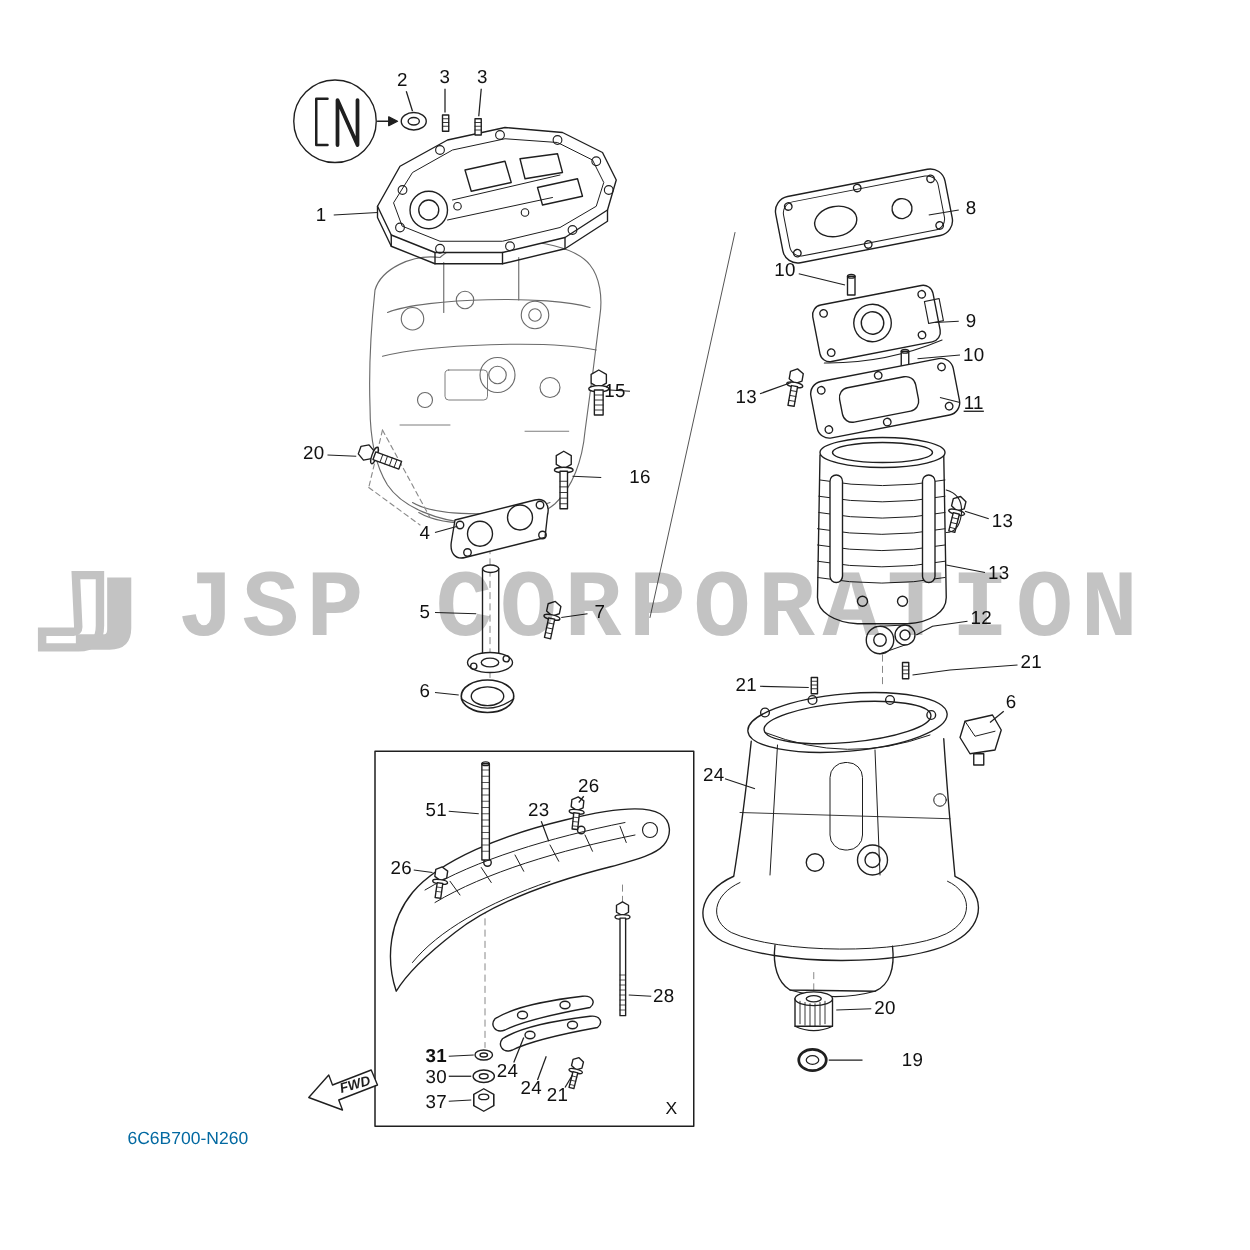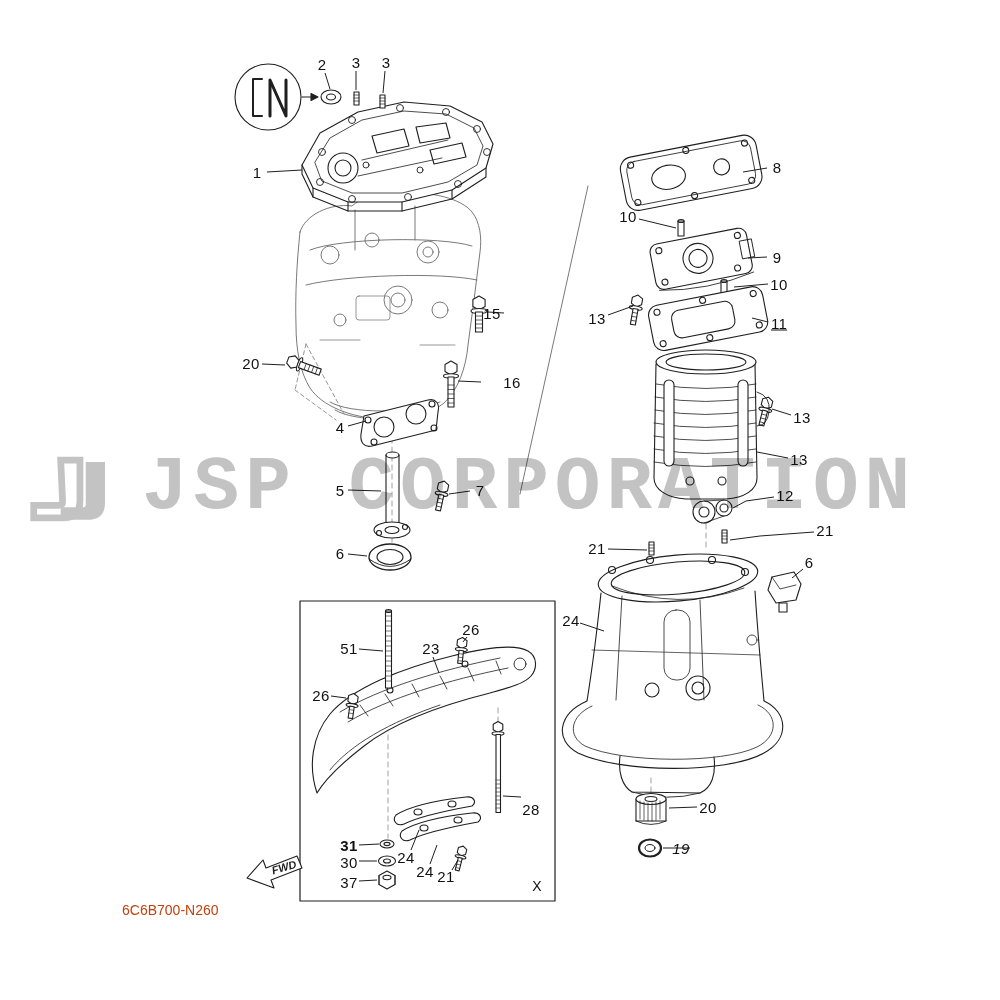--- a/index.html
+++ b/index.html
@@ -30,21 +30,21 @@
     z-index:40;
     font-family:Liberation Mono, monospace;
   }
   .wm-text {
     font-size:76px; font-weight:bold; letter-spacing:6px;
     white-space:nowrap; line-height:1;
   }
   .wm-logo { width:106px; height:74px; flex:0 0 auto; }
 
   
-  #drawing-code { position:absolute; left:122px; top:902px; font-size:14px; color:#c2410c; z-index:30; }
+  #drawing-code { position:absolute; left:102px; top:902px; font-size:14px; color:#0369a1; z-index:30; }
   #x-marker { position:absolute; left:537px; top:886px; transform:translate(-50%,-50%); font-size:14px; color:#111; z-index:30; }
 </style>
 </head>
 <body>
 
 <div id="stage">
 
   <svg class="layer" id="diagram" viewBox="0 0 1000 1000">
     <g stroke="#1f1f1f" stroke-width="1.1" fill="none" stroke-linejoin="round" stroke-linecap="round">
 
@@ -446,23 +446,23 @@
       <span class="callout" style="left: 785px; top: 495px;">12</span>
       <span class="callout" style="left: 340px; top: 553px;">6</span>
       <span class="callout" style="left: 597px; top: 548px;">21</span>
       <span class="callout" style="left: 825px; top: 530px;">21</span>
       <span class="callout" style="left: 809px; top: 562px;">6</span>
       <span class="callout" style="left: 571px; top: 620px;">24</span>
       <span class="callout" style="left: 471px; top: 629px;">26</span>
       <span class="callout" style="left: 349px; top: 648px;">51</span>
       <span class="callout" style="left: 431px; top: 648px;">23</span>
       <span class="callout" style="left: 321px; top: 695px;">26</span>
-      <span class="callout" style="left: 531px; top: 797px; margin-top: 12px;">28</span>
+      <span class="callout" style="left: 531px; top: 797px;">28</span>
       <span class="callout" style="left: 708px; top: 807px;">20</span>
-      <span class="callout" style="left: 681px; top: 848px; font-style: italic;">19</span>
+      <span class="callout" style="left: 730px; top: 848px;">19</span>
       <span class="callout" style="left: 349px; top: 845px; font-weight: bold;">31</span>
       <span class="callout" style="left: 349px; top: 862px;">30</span>
       <span class="callout" style="left: 406px; top: 857px;">24</span>
       <span class="callout" style="left: 425px; top: 871px;">24</span>
       <span class="callout" style="left: 446px; top: 876px;">21</span>
       <span class="callout" style="left: 349px; top: 882px;">37</span>
     </div>
 
   <span id="drawing-code">6C6B700-N260</span>
   <span id="x-marker">X</span>

